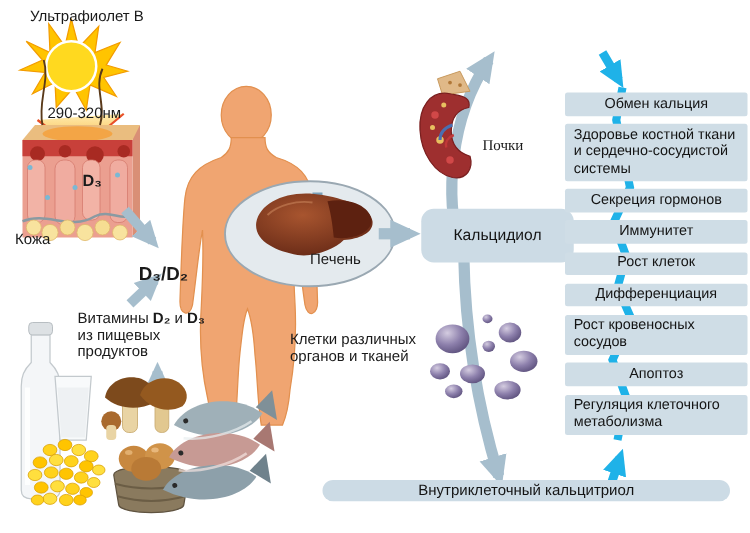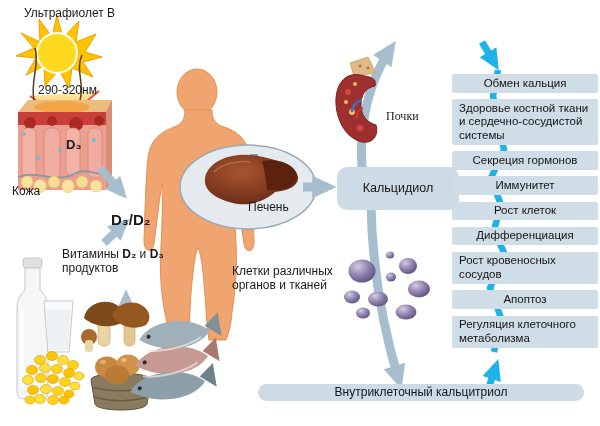--- a/index.html
+++ b/index.html
@@ -251,20 +251,21 @@
   </svg>
 
   <div class="lbl f12" style="left:24px;top:7px;">Ультрафиолет В</div>
   <div class="lbl f12" style="left:38px;top:84px;">290-320нм</div>
   <div class="lbl bold" style="left:66px;top:137px;font-size:13px;">D₃</div>
   <div class="lbl f12" style="left:12px;top:185px;">Кожа</div>
   <div class="lbl bold" style="left:111px;top:199px;font-size:15px;margin-top:12px;">D₃/D₂</div>
 
   <div class="lbl f12" style="left:62px;top:248px;">
     <div><span>Витамины </span><b>D₂</b><span> и </span><b>D₃</b></div>
+    <div>из пищевых</div>
     <div>продуктов</div>
   </div>
 
   <div class="lbl f12" style="left:248px;top:201px;">Печень</div>
   <div class="lbl f12" style="left:386px;top:110px;font-family:Liberation Serif, serif;">Почки</div>
 
   <div class="lbl f12" style="left:232px;top:265px;">
     <div>Клетки различных</div>
     <div>органов и тканей</div>
   </div>

